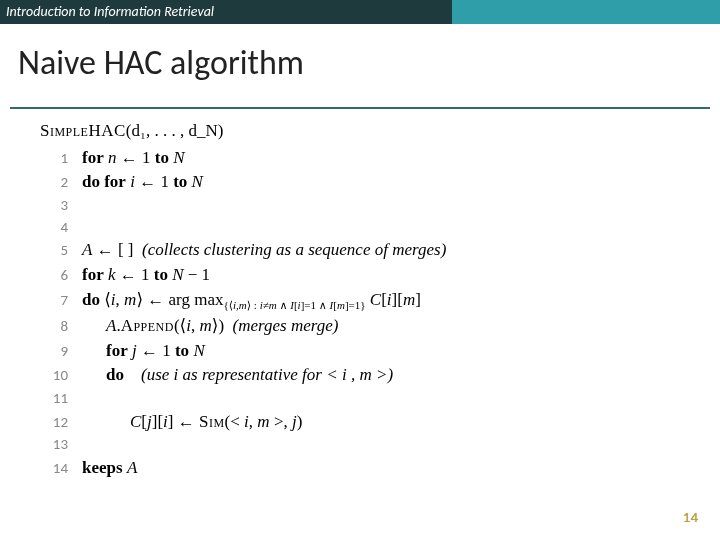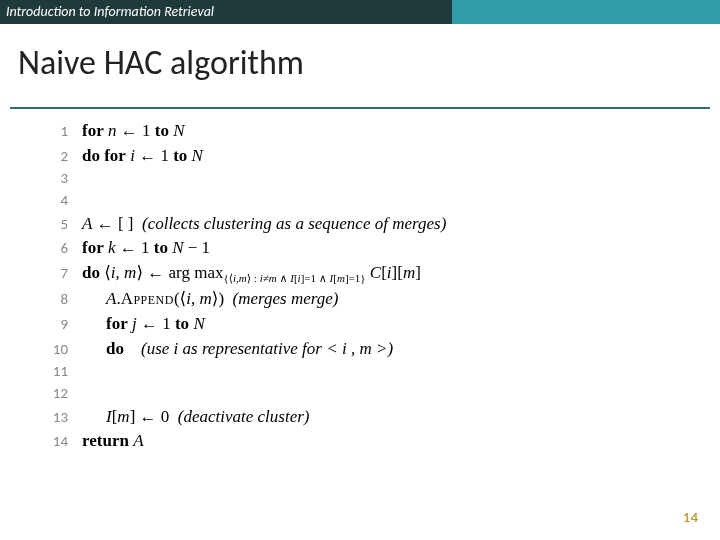--- a/index.html
+++ b/index.html
@@ -88,20 +88,23 @@
 
 <div class="header-bar">
   <div class="header-left">Introduction to Information Retrieval</div>
   <div class="header-right"></div>
 </div>
 
 <div class="title">Naive HAC algorithm</div>
 <div class="rule"></div>
 
 <div class="algo">
+  <div class="algo-head">
+    <span class="sc">SimpleHAC</span><span>(d₁, . . . , d_N)</span>
+  </div>
   <div id="algo-lines">
       <div class="row">
         <div class="ln">1</div>
         <div class="ind1"><b>for</b> <i>n</i> ← 1 <b>to</b> <i>N</i></div>
       </div>
       <div class="row">
         <div class="ln">2</div>
         <div class="ind1"><b>do for</b> <i>i</i> ← 1 <b>to</b> <i>N</i></div>
       </div>
       <div class="row">
@@ -132,25 +135,25 @@
       </div>
       <div class="row">
         <div class="ln">10</div>
         <div class="ind2"><b>do</b>&nbsp;&nbsp;&nbsp;&nbsp;<span class="comment">(use i as representative for &lt; i , m &gt;)</span></div>
       </div>
       <div class="row">
         <div class="ln">11</div>
       </div>
       <div class="row">
         <div class="ln">12</div>
+        <div class="ind3"><i>C</i>[<i>j</i>][<i>i</i>] ← <span class="sc">Sim</span>(&lt; <i>i</i>, <i>m</i> &gt;, <i>j</i>)</div>
       </div>
       <div class="row">
         <div class="ln">13</div>
-        <div class="ind2"><i>I</i>[<i>m</i>] ← 0&nbsp;&nbsp;<span class="comment">(deactivate cluster)</span></div>
       </div>
       <div class="row">
         <div class="ln">14</div>
-        <div class="ind1"><b>return</b> <i>A</i></div>
+        <div class="ind1"><b>keeps</b> <i>A</i></div>
       </div>
     </div>
 </div>
 
 <div class="pagenum">14</div>
 
 </body></html>

